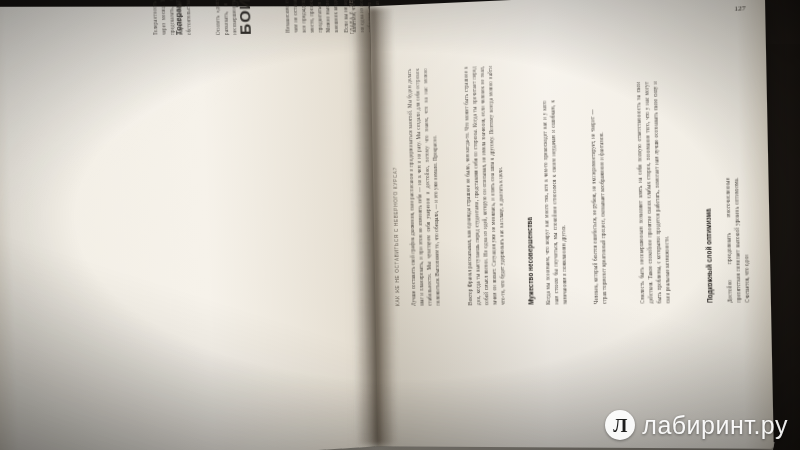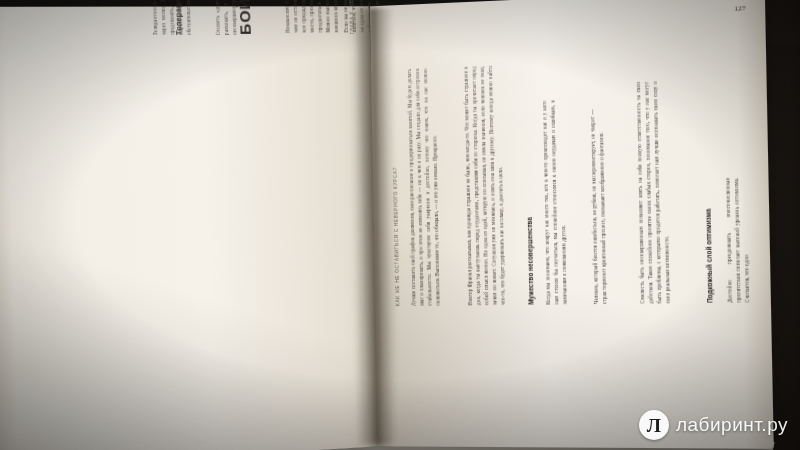--- a/index.html
+++ b/index.html
@@ -149,21 +149,21 @@
     background:#ffffff;
     display:flex;align-items:center;justify-content:center;
     box-shadow:0 1px 3px rgba(0,0,0,.4);
   }
   .wm-badge span{
     font-family:"Liberation Serif", serif;
     font-size:19px;color:#111;font-weight:700;line-height:1;
   }
   .wm-text{
     font-family:"Liberation Sans", sans-serif;
-    font-size:19px;color:#ffffff;letter-spacing:.5px;
+    font-size:25px;color:#ffffff;letter-spacing:.5px;
     text-shadow:0 1px 3px rgba(0,0,0,.5);
   }
   .vignette{
     position:absolute;inset:0;pointer-events:none;
     background:radial-gradient(ellipse 78% 70% at 50% 48%,rgba(0,0,0,0) 52%,rgba(0,0,0,.42) 100%);
   }
 </style>
 </head>
 <body>
 

